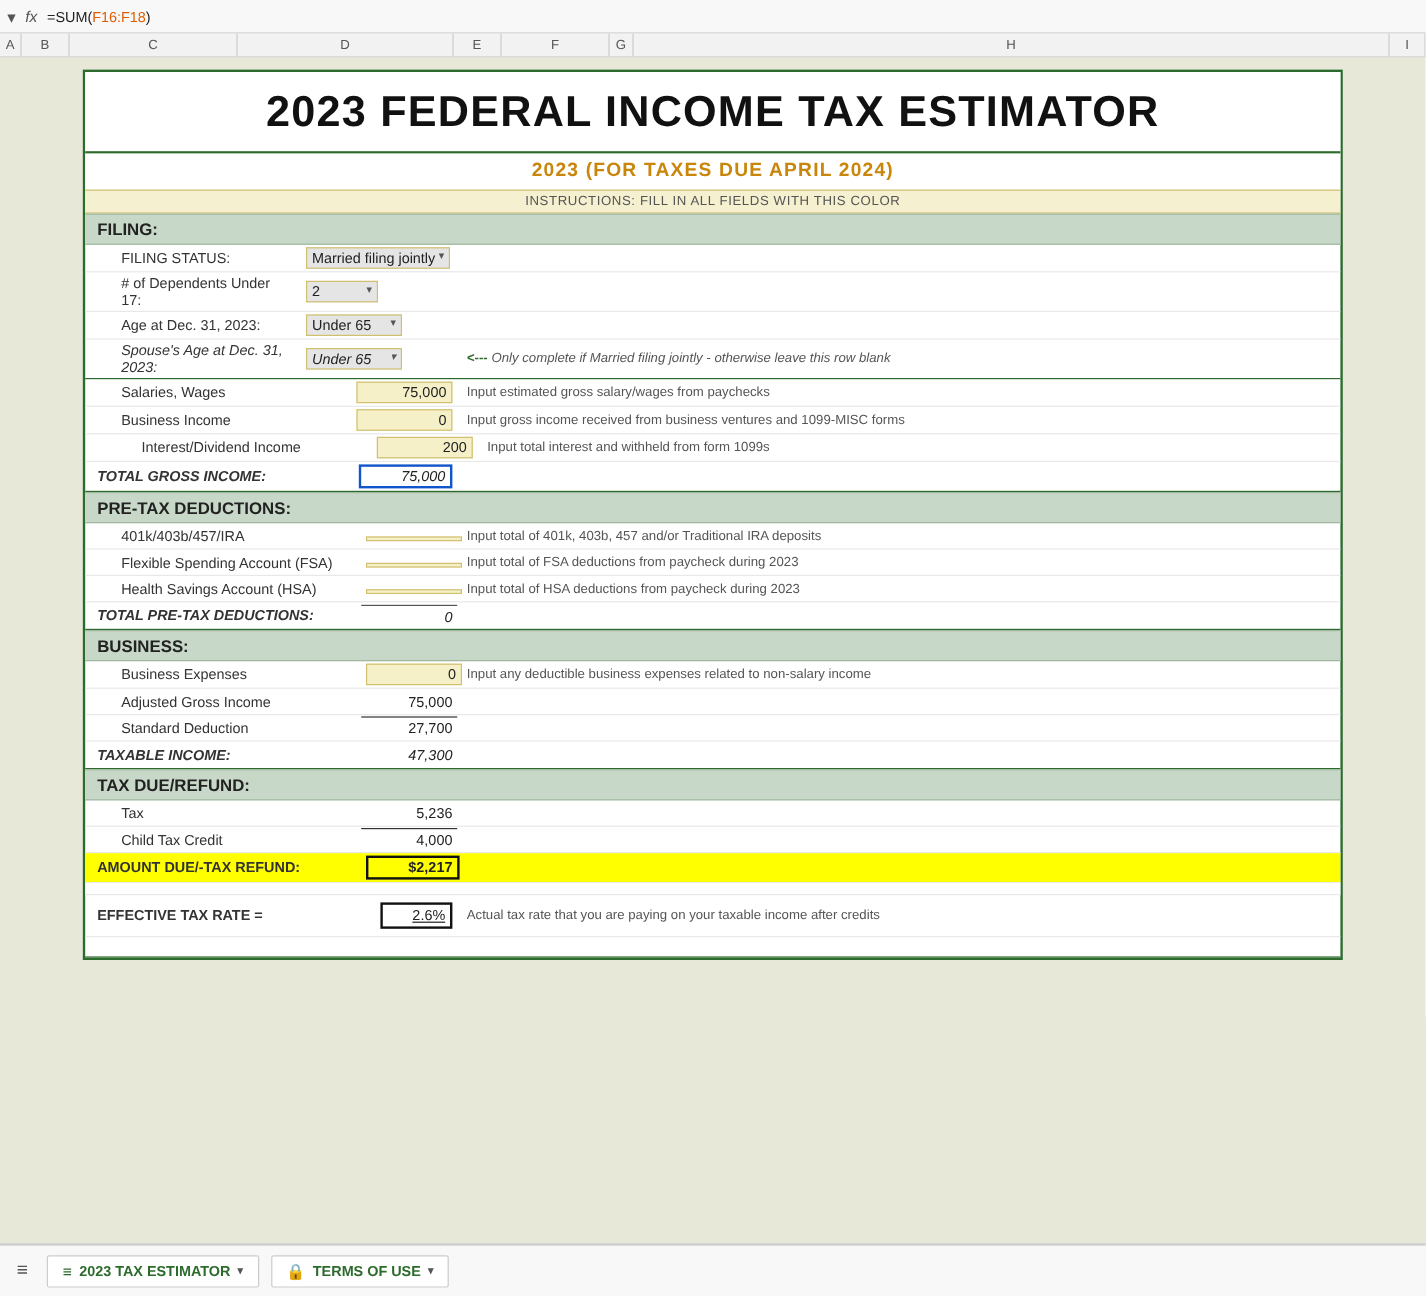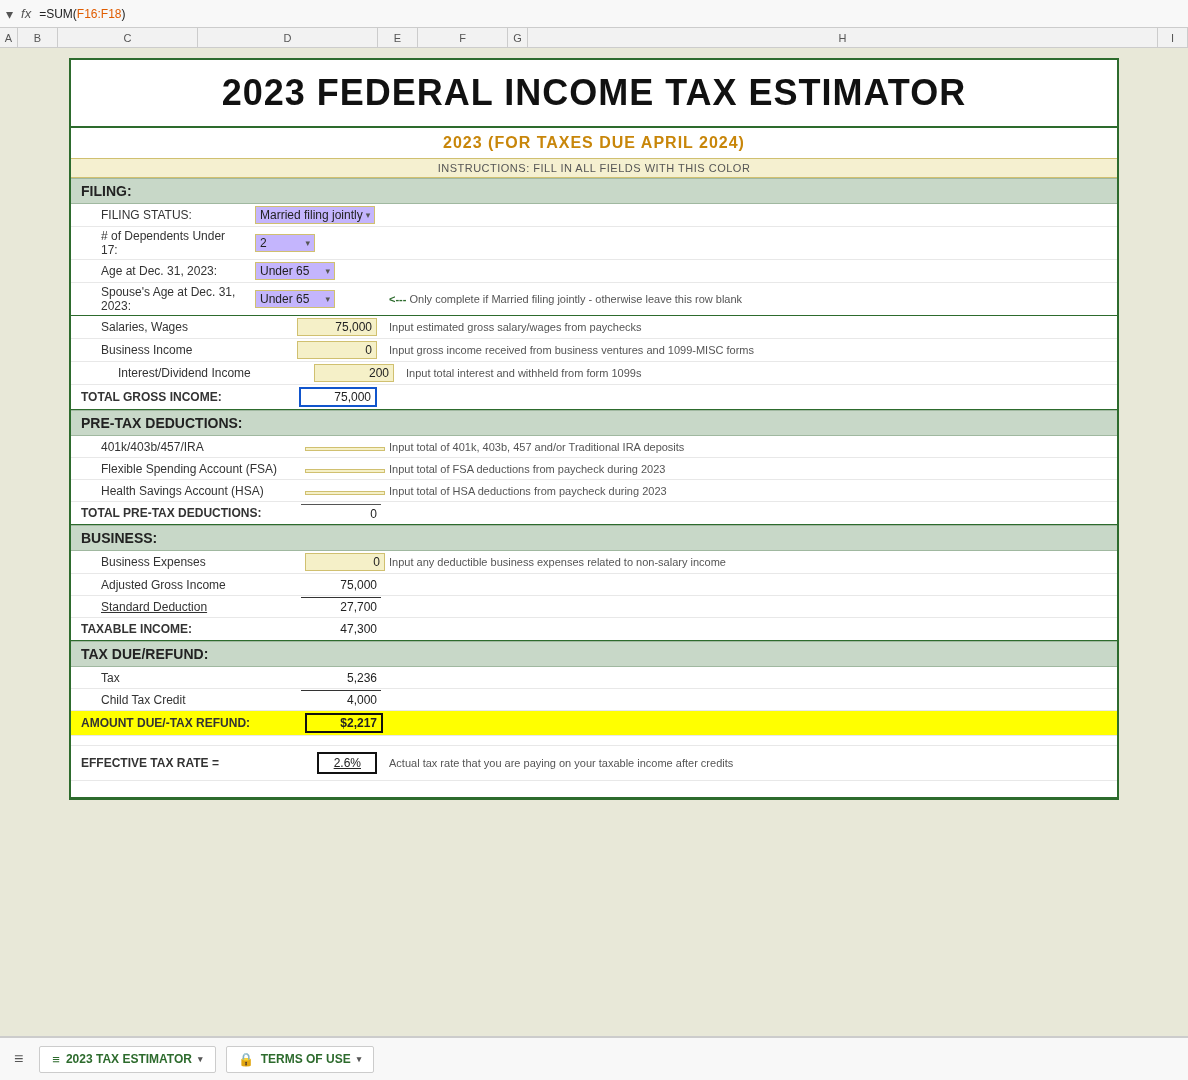--- a/index.html
+++ b/index.html
@@ -126,51 +126,52 @@
 
     
     .data-row {
       display: flex;
       align-items: center;
       border-bottom: 1px solid #e8e8e8;
       min-height: 22px;
     }
     .data-row:last-child {
       border-bottom: none;
+      font-style: italic;
     }
 
     .input-cell {
       background: #f5f0c8;
       border: 1px solid #d0c070;
       padding: 1px 4px;
       text-align: right;
       width: 80px;
       display: inline-block;
     }
     .dropdown-cell {
-      background: #c4b5fd;
+      background: #e5e5e5;
       border: 1px solid #d0c070;
       padding: 1px 4px;
       display: inline-flex;
-      align-items: center;
+      align-items: flex-start;
       gap: 3px;
       min-width: 100px;
       justify-content: space-between;
     }
     .dropdown-arrow {
       color: #555;
       font-size: 9px;
     }
 
     .section-block {
       border-bottom: 1px solid #2d6b2d;
     }
     .rate-value-box {
       border: 2px solid #111;
-      padding: 2px 14px;
+      padding: 2px 4px;
       text-align: right;
       display: inline-block;
       min-width: 60px;
       background: #fff;
       text-decoration: underline;
     }
 
     
     .bottom-bar {
       display: flex;
@@ -392,21 +393,21 @@
             <div style="flex:1;padding:2px 8px;font-size:11px;color:#555;">Input any deductible business expenses related to non-salary income</div>
           </div>
 
           <div class="data-row">
             <div style="width:230px;padding:2px 6px 2px 30px;color:#333;">Adjusted Gross Income</div>
             <div style="width:80px;padding:2px 4px;text-align:right;">75,000</div>
             <div style="flex:1;"></div>
           </div>
 
           <div class="data-row">
-            <div style="width:230px;padding:2px 6px 2px 30px;color:#333;text-decoration:underline;">Standard Deduction</div>
+            <div style="width:230px;padding:2px 6px 2px 30px;color:#333;">Standard Deduction</div>
             <div style="width:80px;padding:2px 4px;text-align:right;border-top:1px solid #333;">27,700</div>
             <div style="flex:1;"></div>
           </div>
 
           <div class="data-row total-row">
             <div style="width:230px;padding:2px 6px 2px 10px;color:#333;font-weight:700;">TAXABLE INCOME:</div>
             <div style="width:80px;padding:2px 4px;text-align:right;">47,300</div>
             <div style="flex:1;"></div>
           </div>
         </div>

